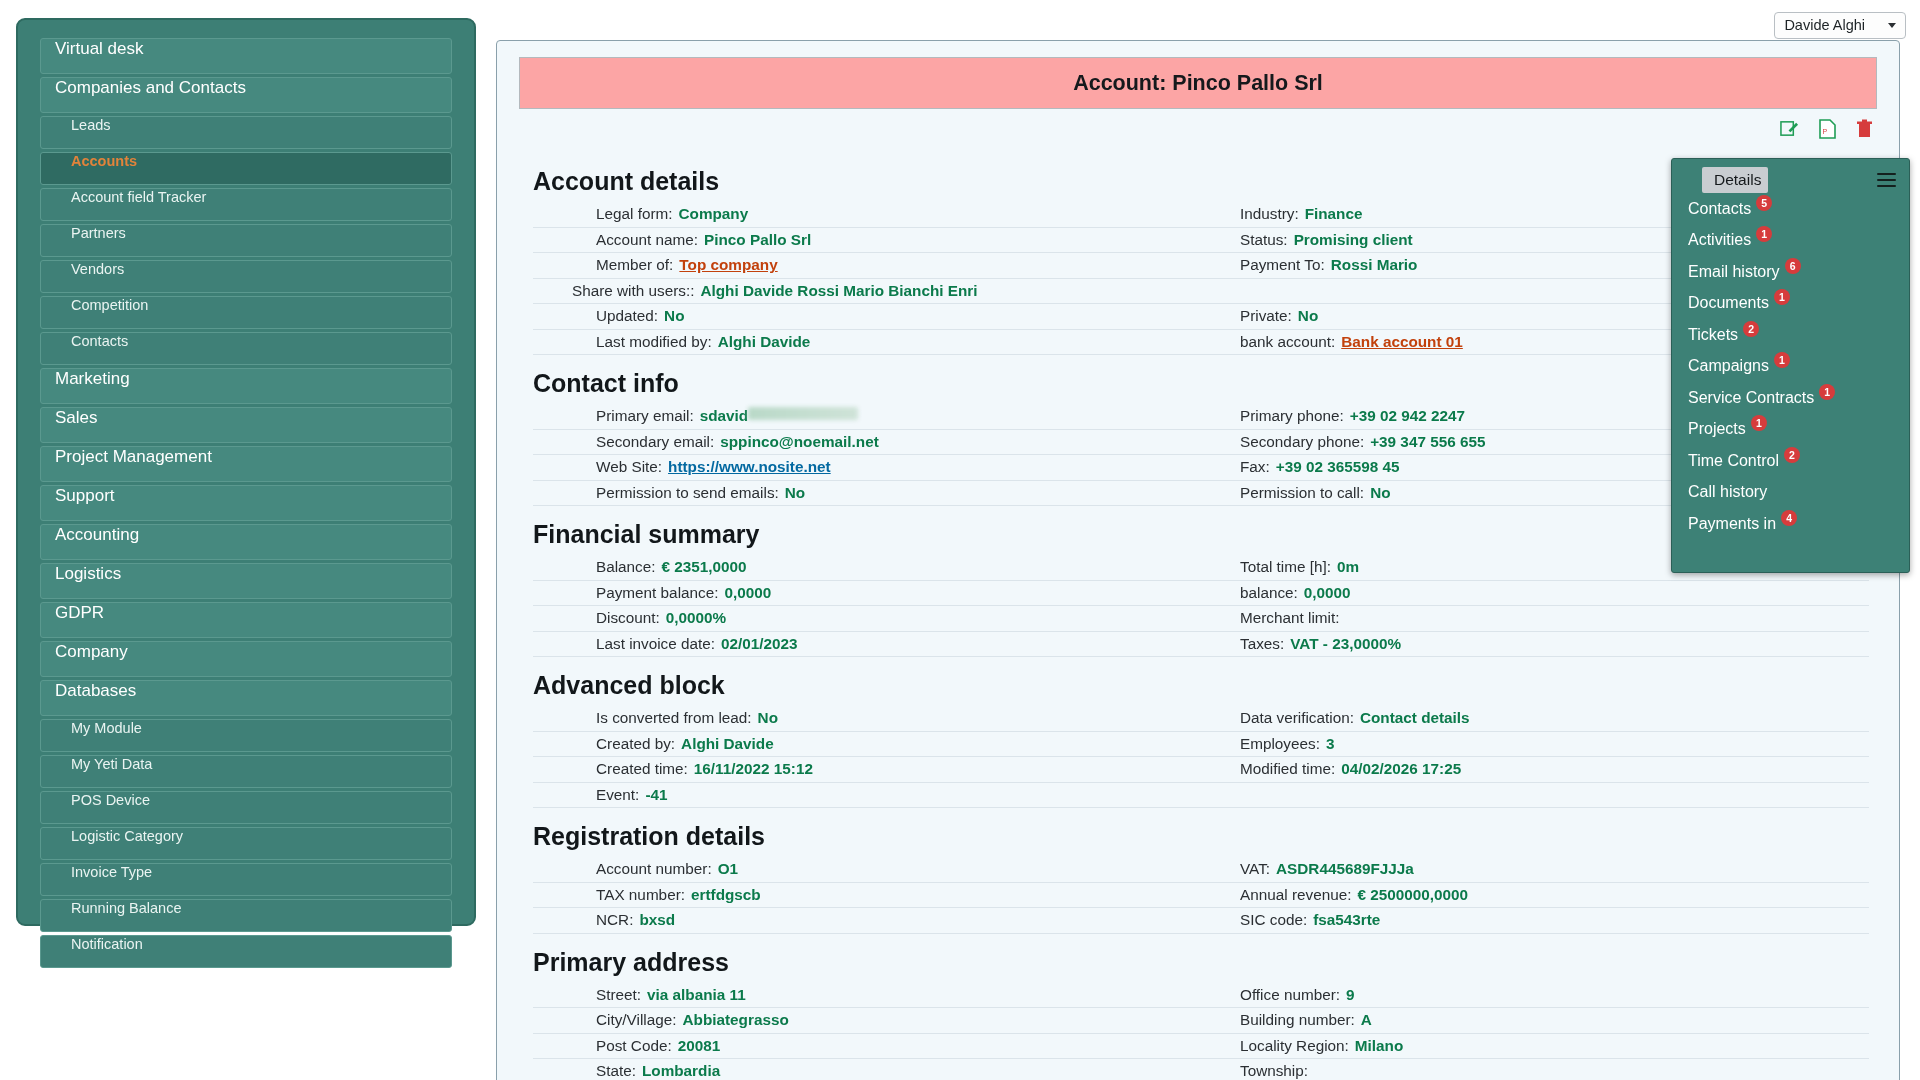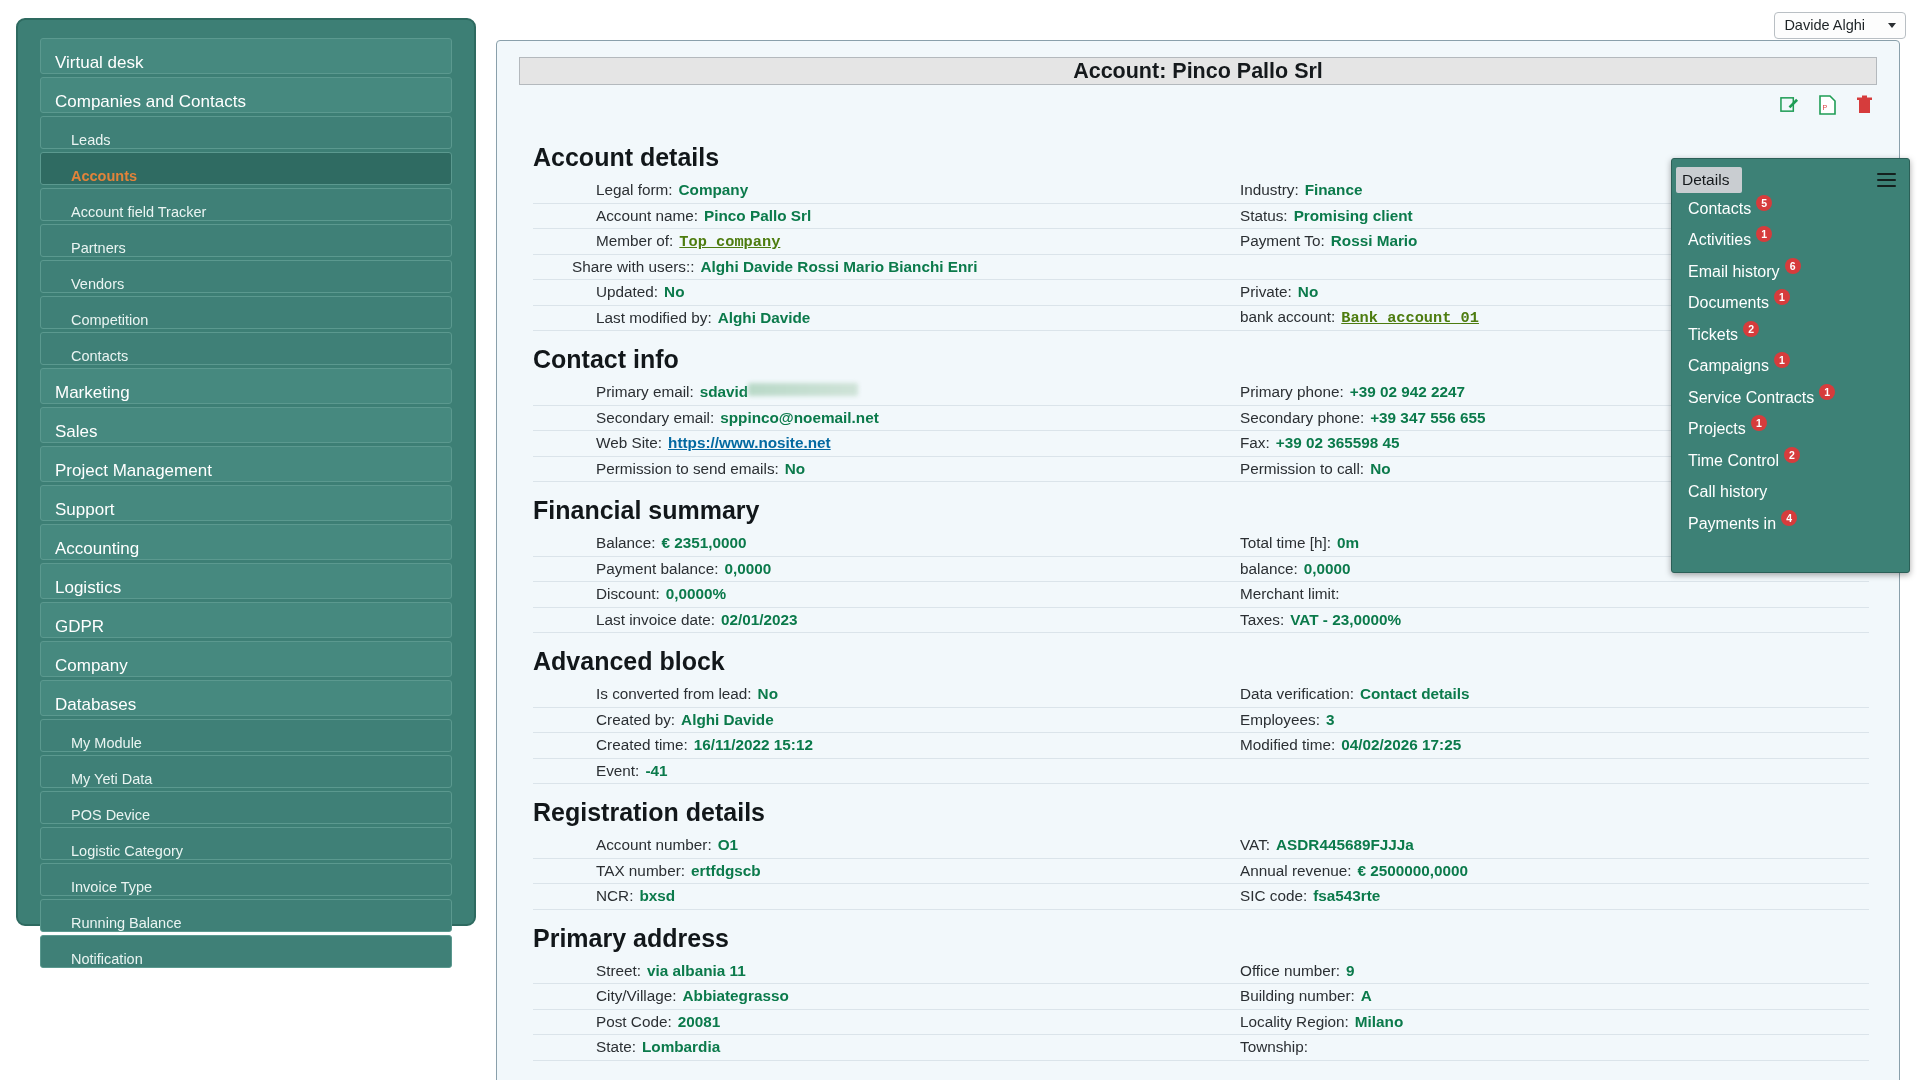--- a/index.html
+++ b/index.html
@@ -39,21 +39,21 @@
     width: 460px; height: 908px;
     background: #3d7f75;
     border: 2px solid #2e6a60;
     border-radius: 9px;
     padding: 18px 22px;
   }
   .menu-item {
     height: 36px;
     border: 1px solid #5b998f;
     border-radius: 3px;
-    display: flex; align-items: flex-end;
+    display: flex; align-items: flex-start;
     padding-left: 14px;
     color: #ffffff;
     font-size: 17px;
     background: #44867c;
     margin-bottom: 3px;
     cursor: pointer;
     white-space: nowrap;
   }
   .menu-item.level0 { background: #46897f; font-size: 17px; }
   .menu-item.level1 {
@@ -73,22 +73,22 @@
   .content {
     position: absolute; left: 496px; top: 40px;
     width: 1404px; height: 1050px;
     background: #f2f8fb;
     border: 1px solid #8aa0ab;
     border-radius: 4px;
     overflow: hidden;
   }
   .record-title {
     margin: 16px 22px 0 22px;
-    height: 28px;
-    background: #e5e5e5;
+    height: 52px;
+    background: #fca5a5;
     border: 1px solid #b4b9bd;
     display: flex; align-items: center; justify-content: center;
     font-size: 21.5px; font-weight: bold; color: #15191c; text-align: center;
   }
   .action-row {
     display: flex; justify-content: flex-end; align-items: center;
     gap: 20px;
     margin: 10px 26px 0 0;
     height: 22px;
   }
@@ -104,21 +104,21 @@
     display: flex;
     border-bottom: 1px solid #dbe4ea;
     height: 25.5px;
     align-items: center;
   }
   .cell { width: 50%; display: flex; align-items: baseline; font-size: 15.3px; }
   .cell.left { padding-left: 26px; }
   .cell.right { padding-left: 2px; }
   .lbl { color: #2b2f33; margin-left: 37px; }
   .val { color: #0b7a4b; font-weight: bold; margin-left: 6px; }
-  .val.link { color: #4d7c0f; text-decoration: underline; cursor: pointer; font-family: Liberation Mono, monospace; }
+  .val.link { color: #c2410c; text-decoration: underline; cursor: pointer; }
   .val.url { color: #0369a1; text-decoration: underline; cursor: pointer; }
   .blurred {
     display: inline-block;
     background: linear-gradient(90deg,#b9d9c8,#cfe3d8);
     color: transparent;
     filter: blur(2.2px);
     border-radius: 2px;
     height: 13px;
     vertical-align: middle;
   }
@@ -140,22 +140,22 @@
     display: flex; align-items: center;
     padding-left: 16px;
     color: #ffffff;
     font-size: 16px;
     cursor: pointer;
   }
   .tab-row.selected {
     background: #c9cdd1;
     color: #15191c;
     width: 66px;
-    margin-left: 4px;
-    padding-left: 6px;
+    margin-left: 30px;
+    padding-left: 12px;
     border-radius: 2px;
     font-size: 15.5px;
     height: 26px;
   }
   .badge {
     display: inline-flex; align-items: center; justify-content: center;
     background: #d63c3c; color: #fff;
     font-size: 10.5px; font-weight: bold;
     width: 16px; height: 16px; border-radius: 50%;
     margin-left: 5px;

